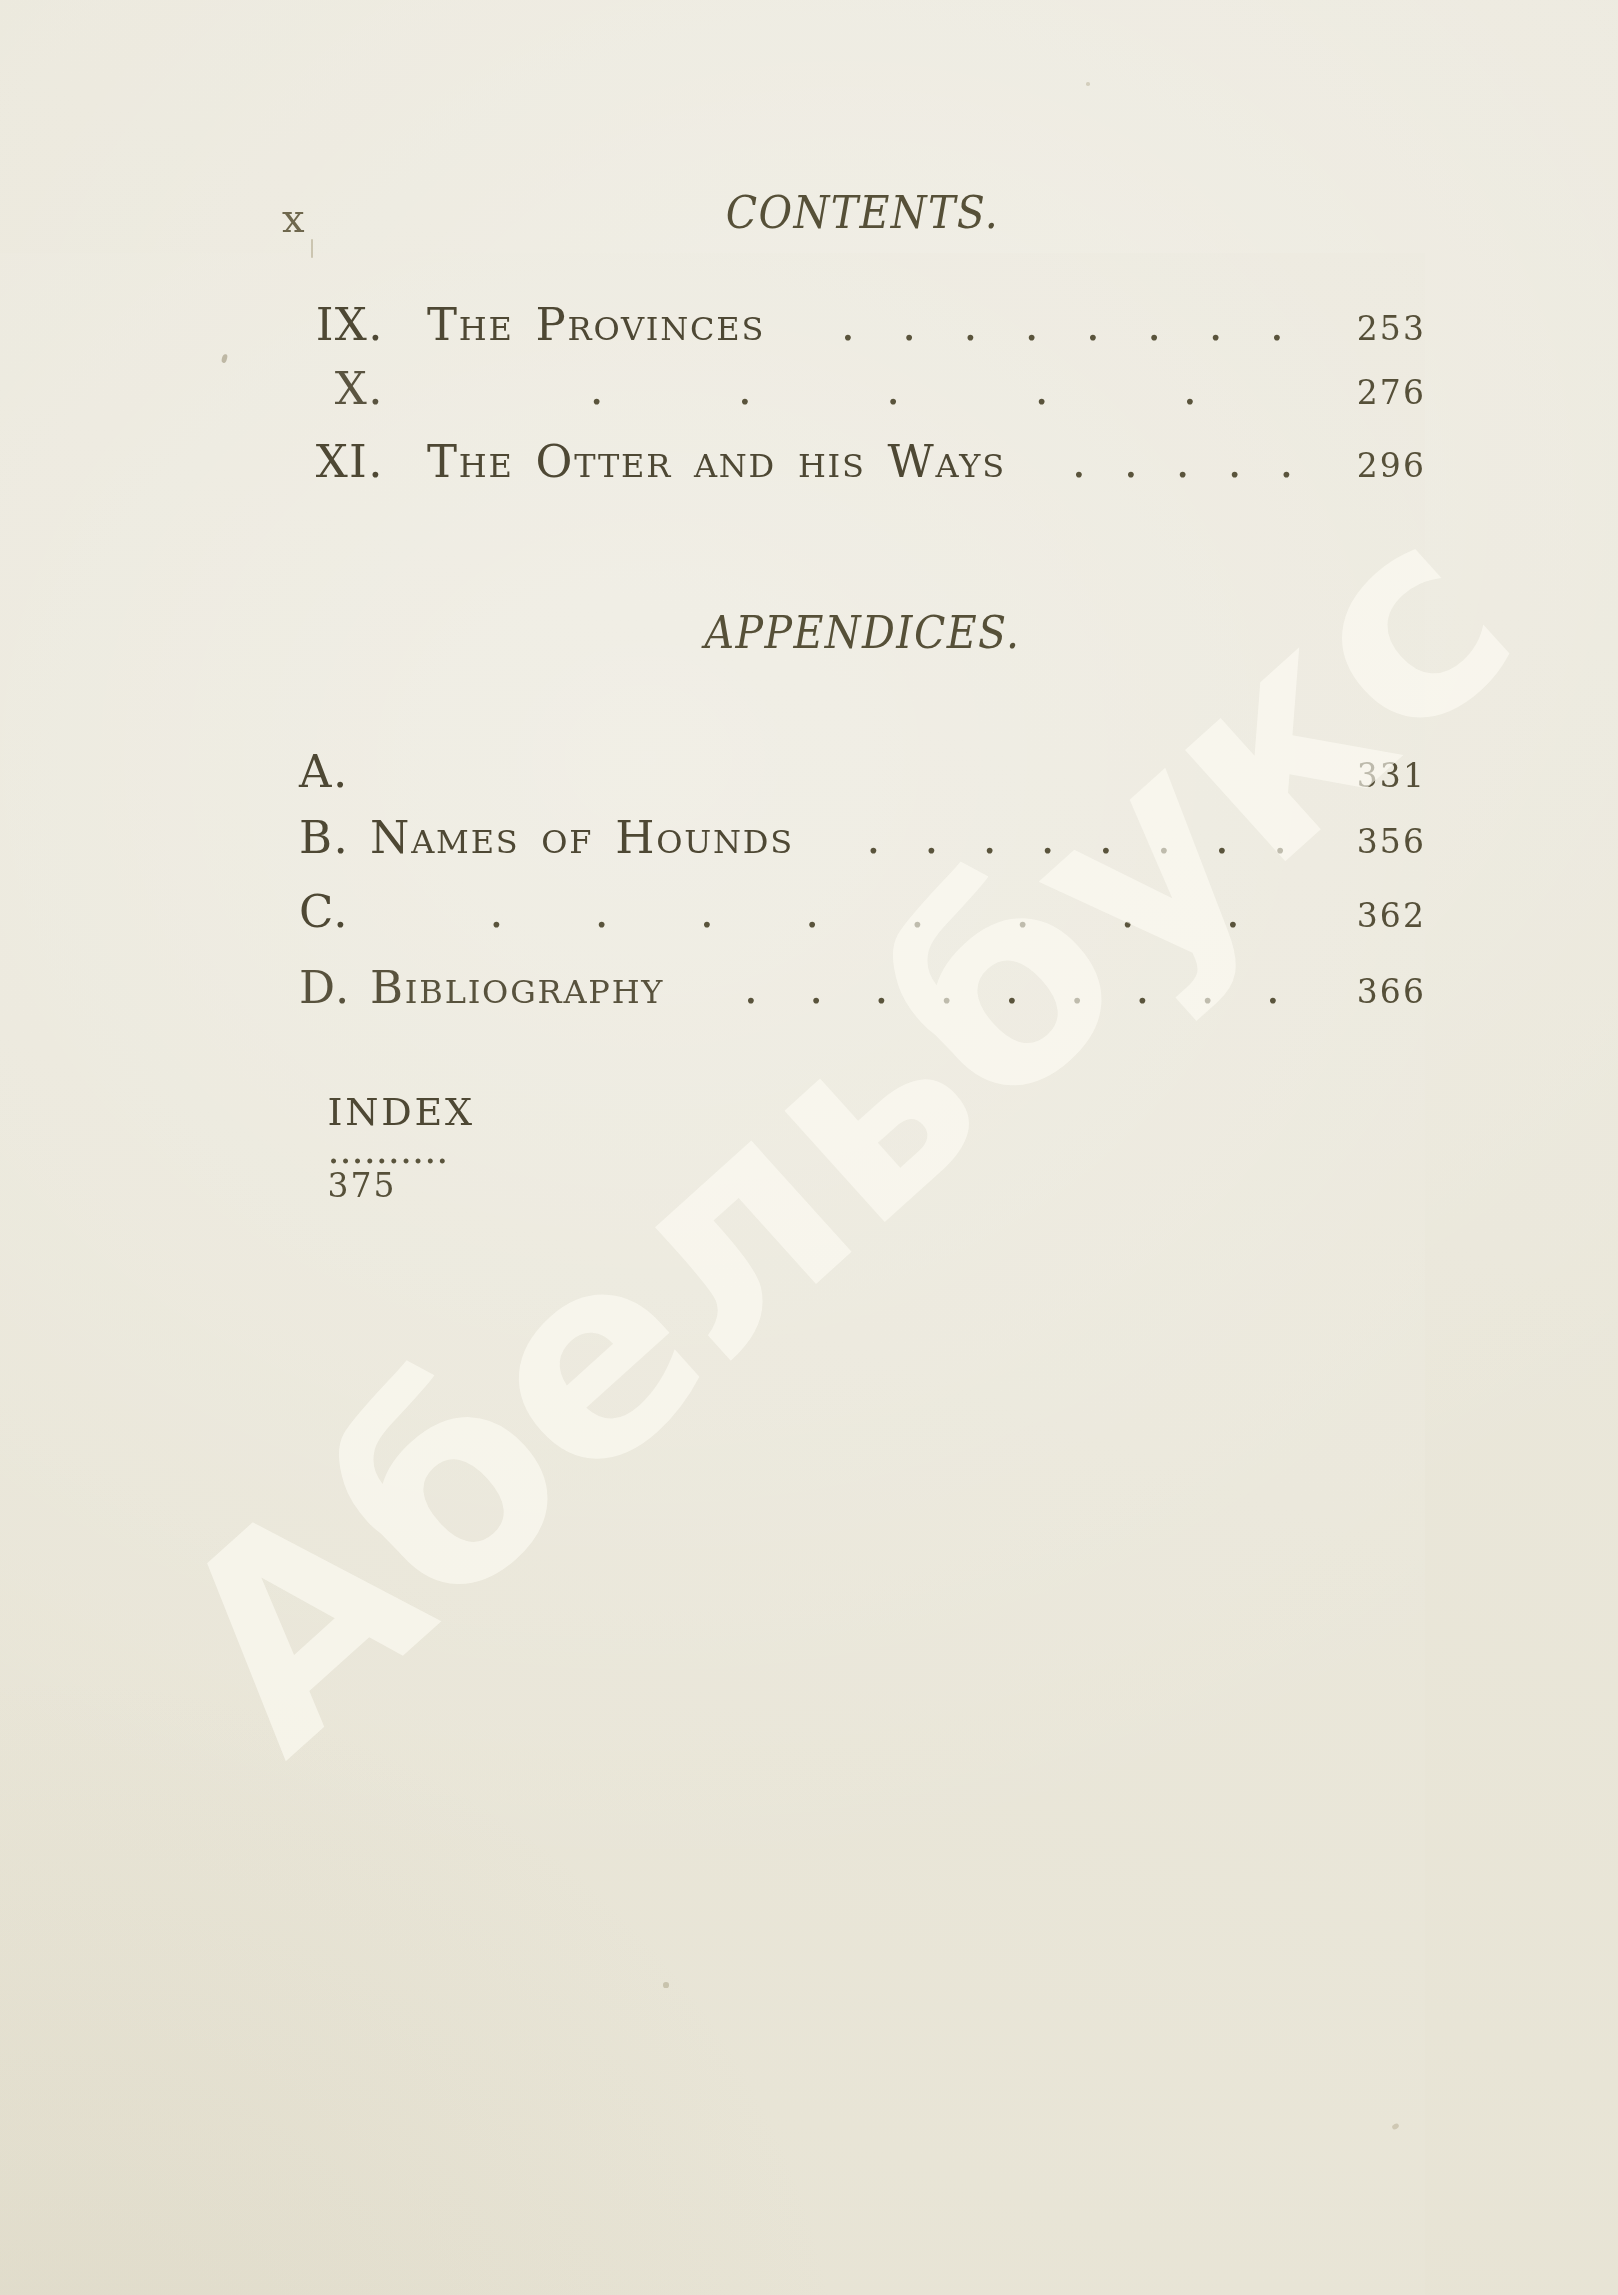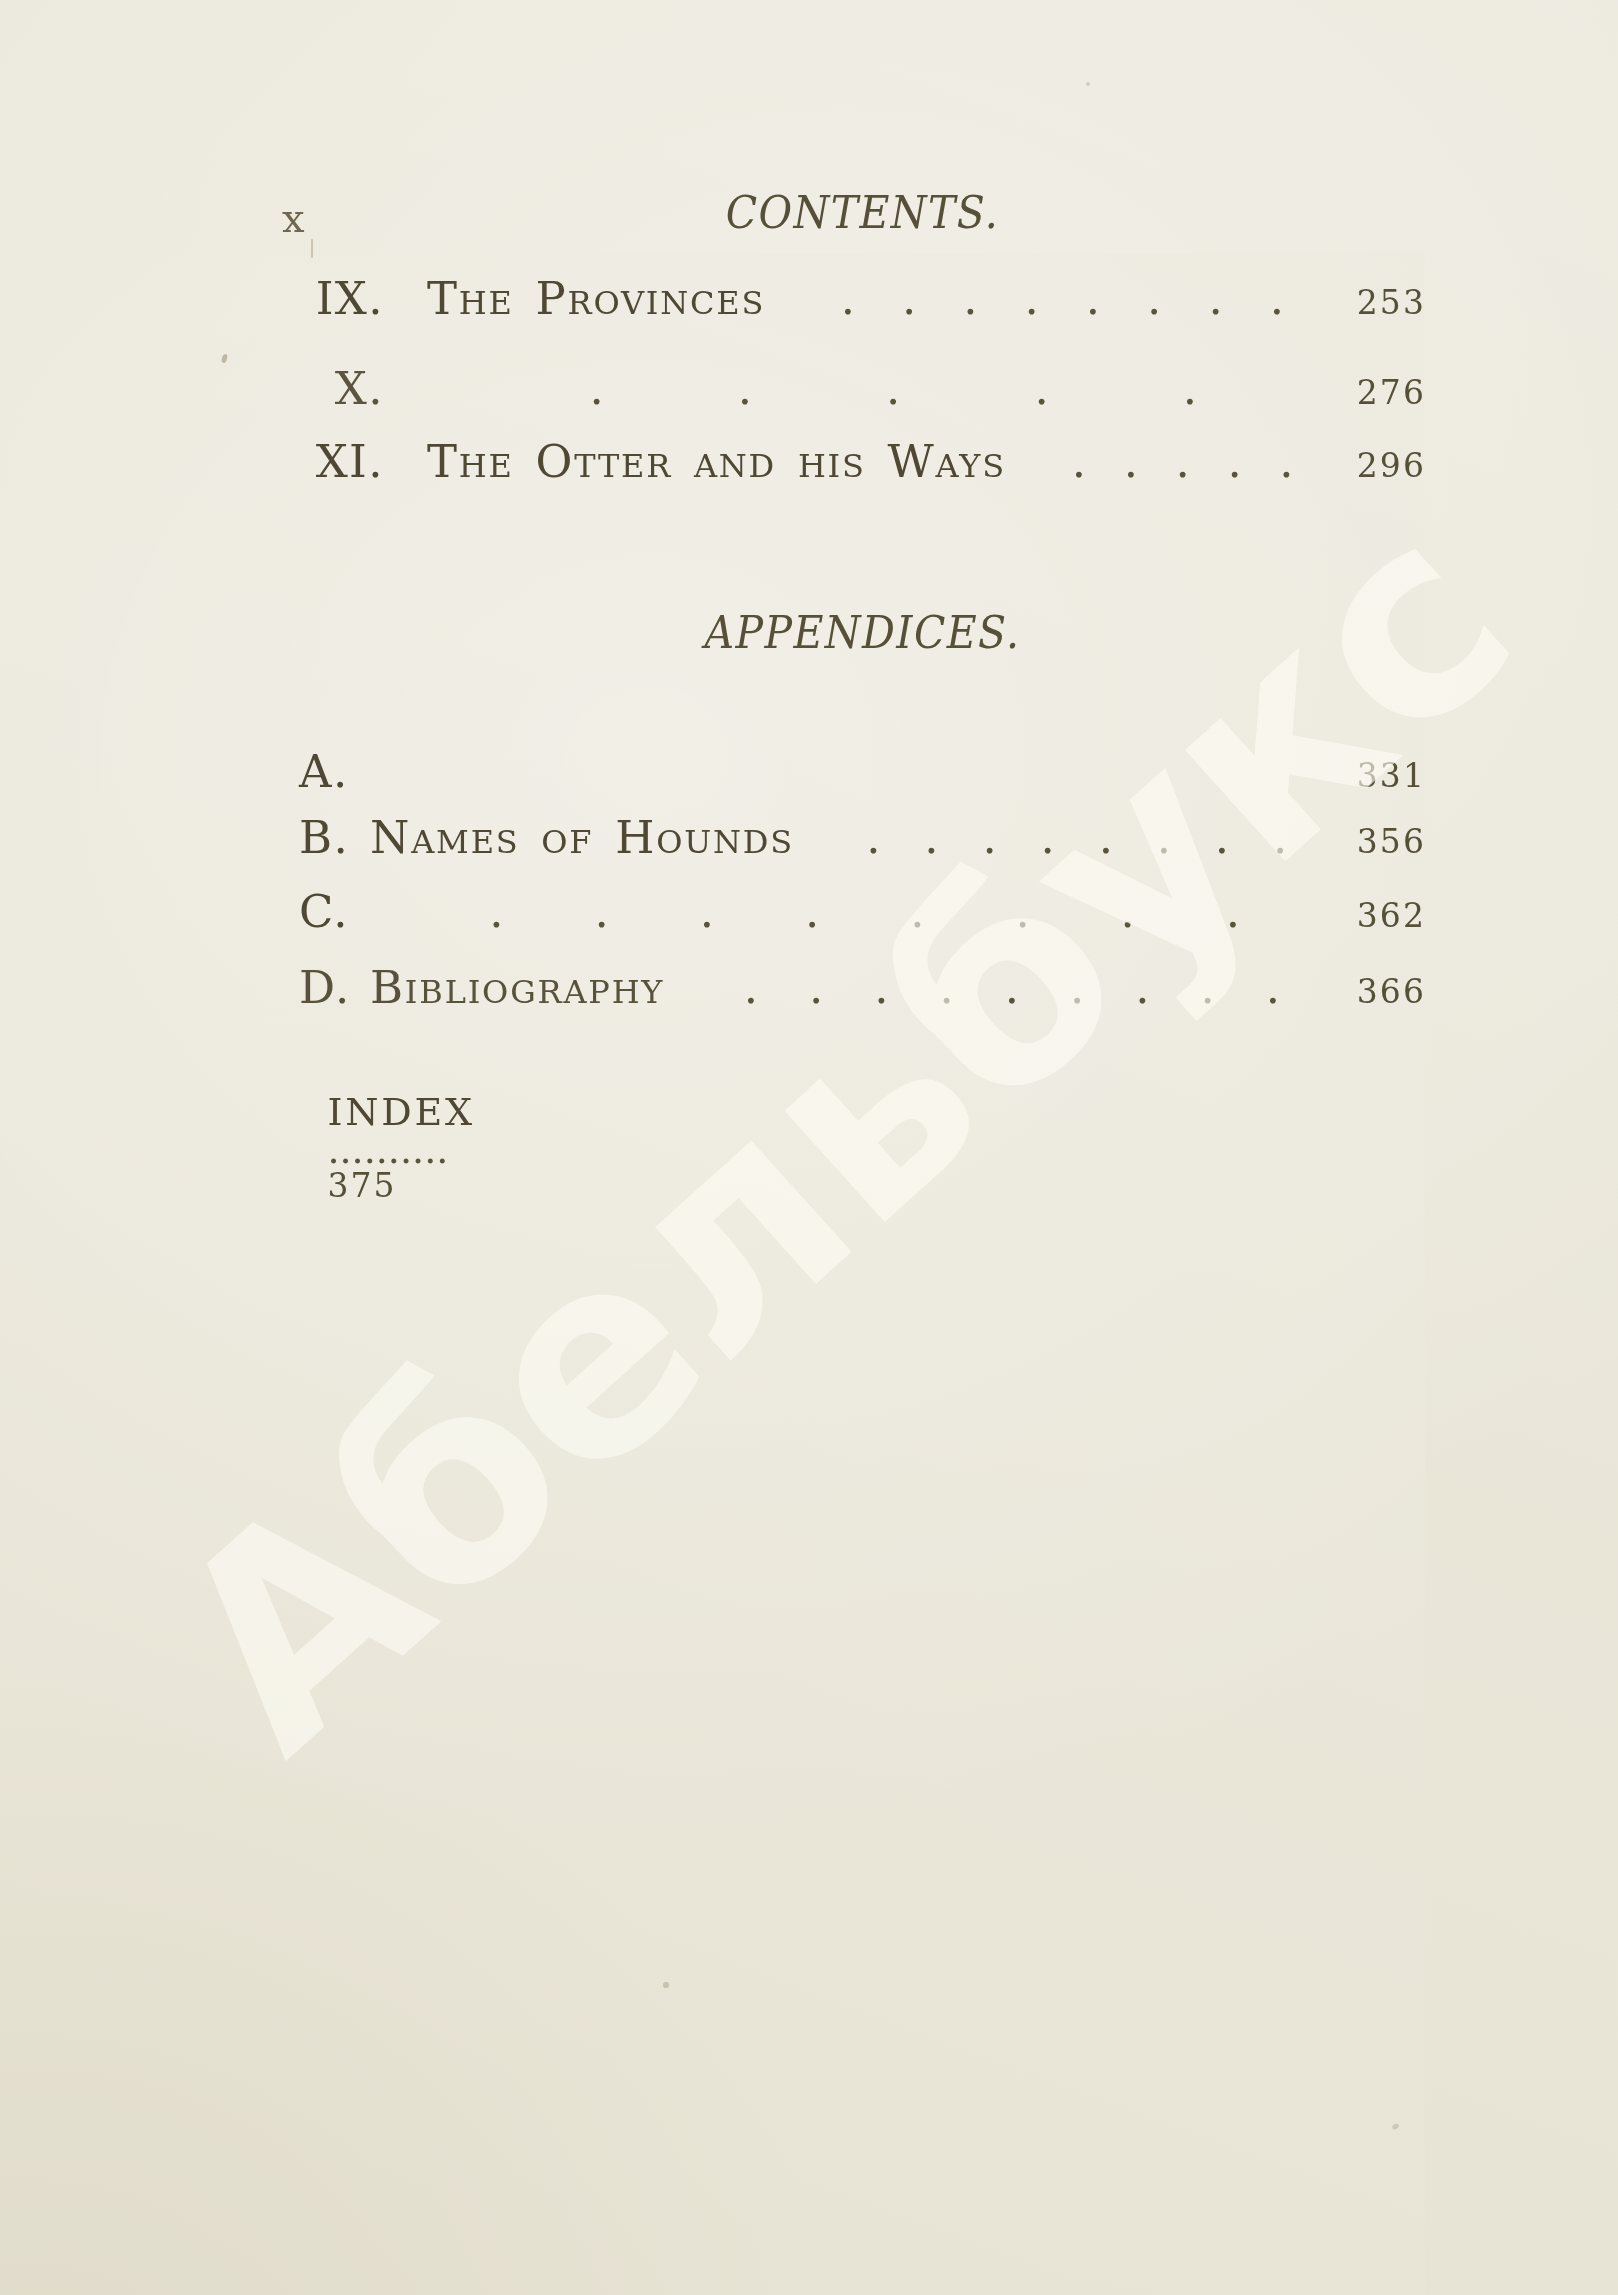--- a/index.html
+++ b/index.html
@@ -55,21 +55,21 @@
   }
   .row .leader{
     flex:1 1 auto;display:flex;justify-content:space-evenly;align-items:baseline;
     margin:0 25.6px 0 28.4px;overflow:hidden;
   }
   .row .leader .dot{color:#5a543c;}
   .row .pnum{
     flex:0 0 auto;min-width:64px;text-align:right;
     font-size:33px;color:#565039;letter-spacing:2.1px;
   }
-  .row.r-ix{top:276px;justify-content:center;}
+  .row.r-ix{top:302px;justify-content:center;}
   .row.r-x{top:366px;color:#5a5440;}
   .row.r-xi{top:439px;}
   .row.r-a{top:749px;}
   .row.r-b{top:815px;}
   .row.r-c{top:889px;}
   .row.r-d{top:965px;color:#58523d;}
   .row.r-index{top:1093px;font-size:38px;flex-direction:column;}
   .row.r-index .title{font-variant:normal;letter-spacing:2.8px;}
 
   

